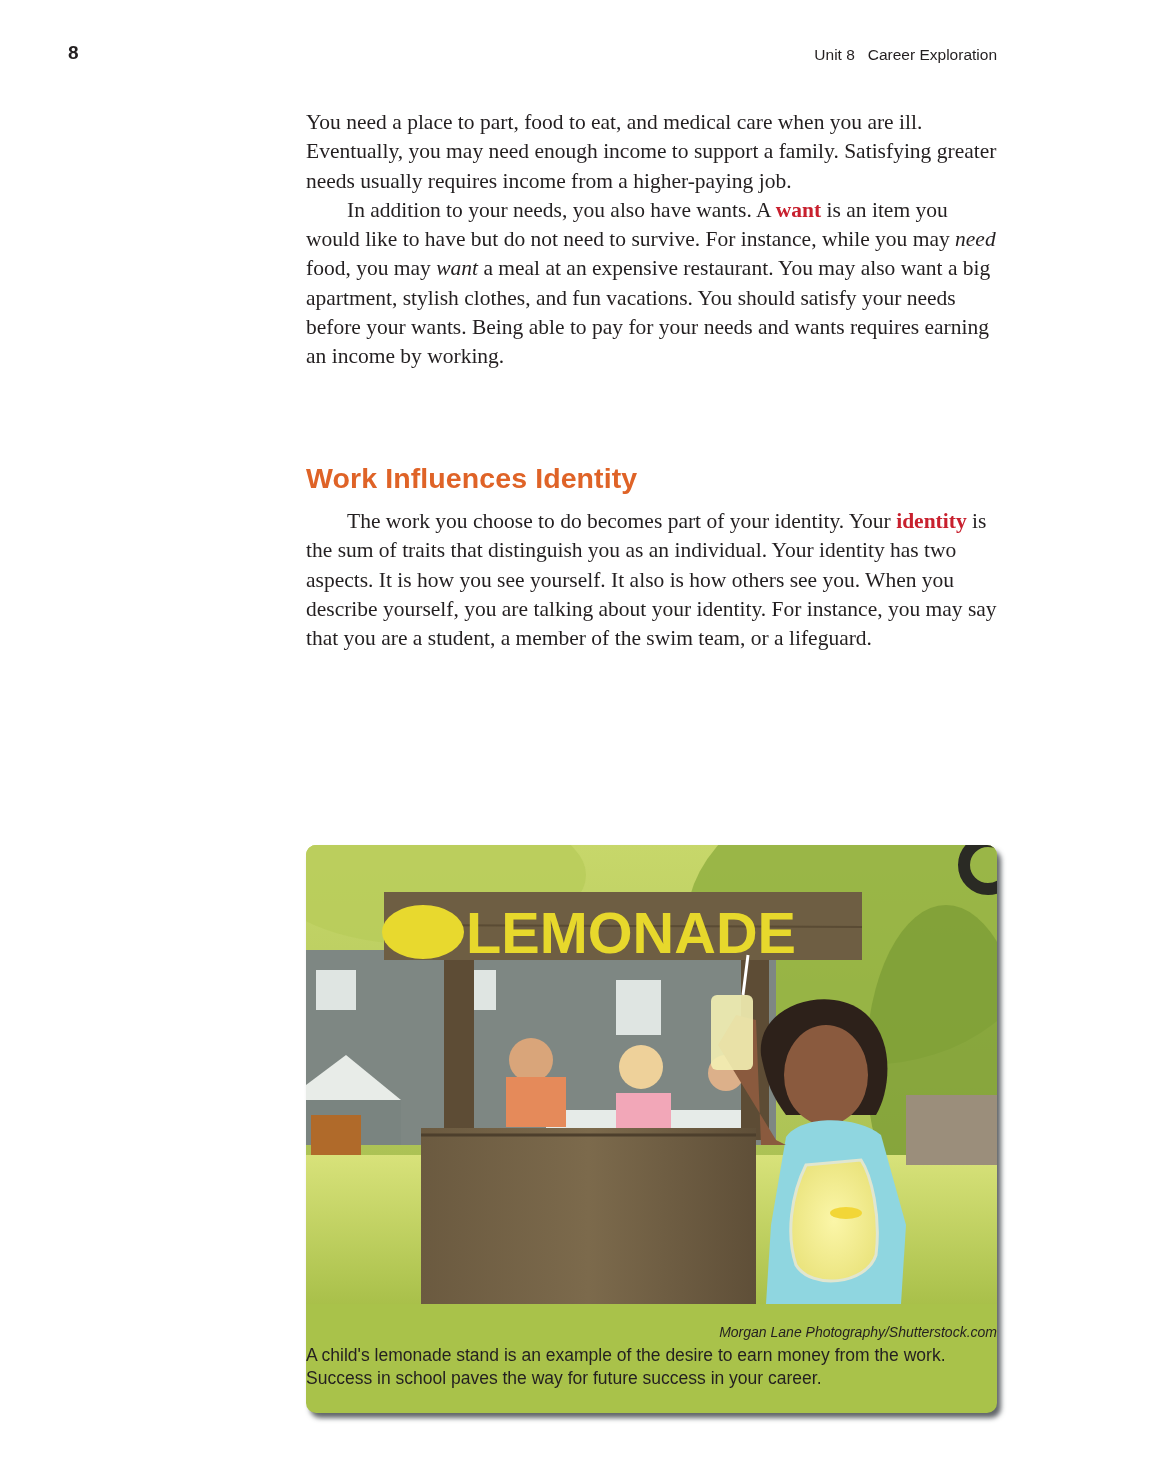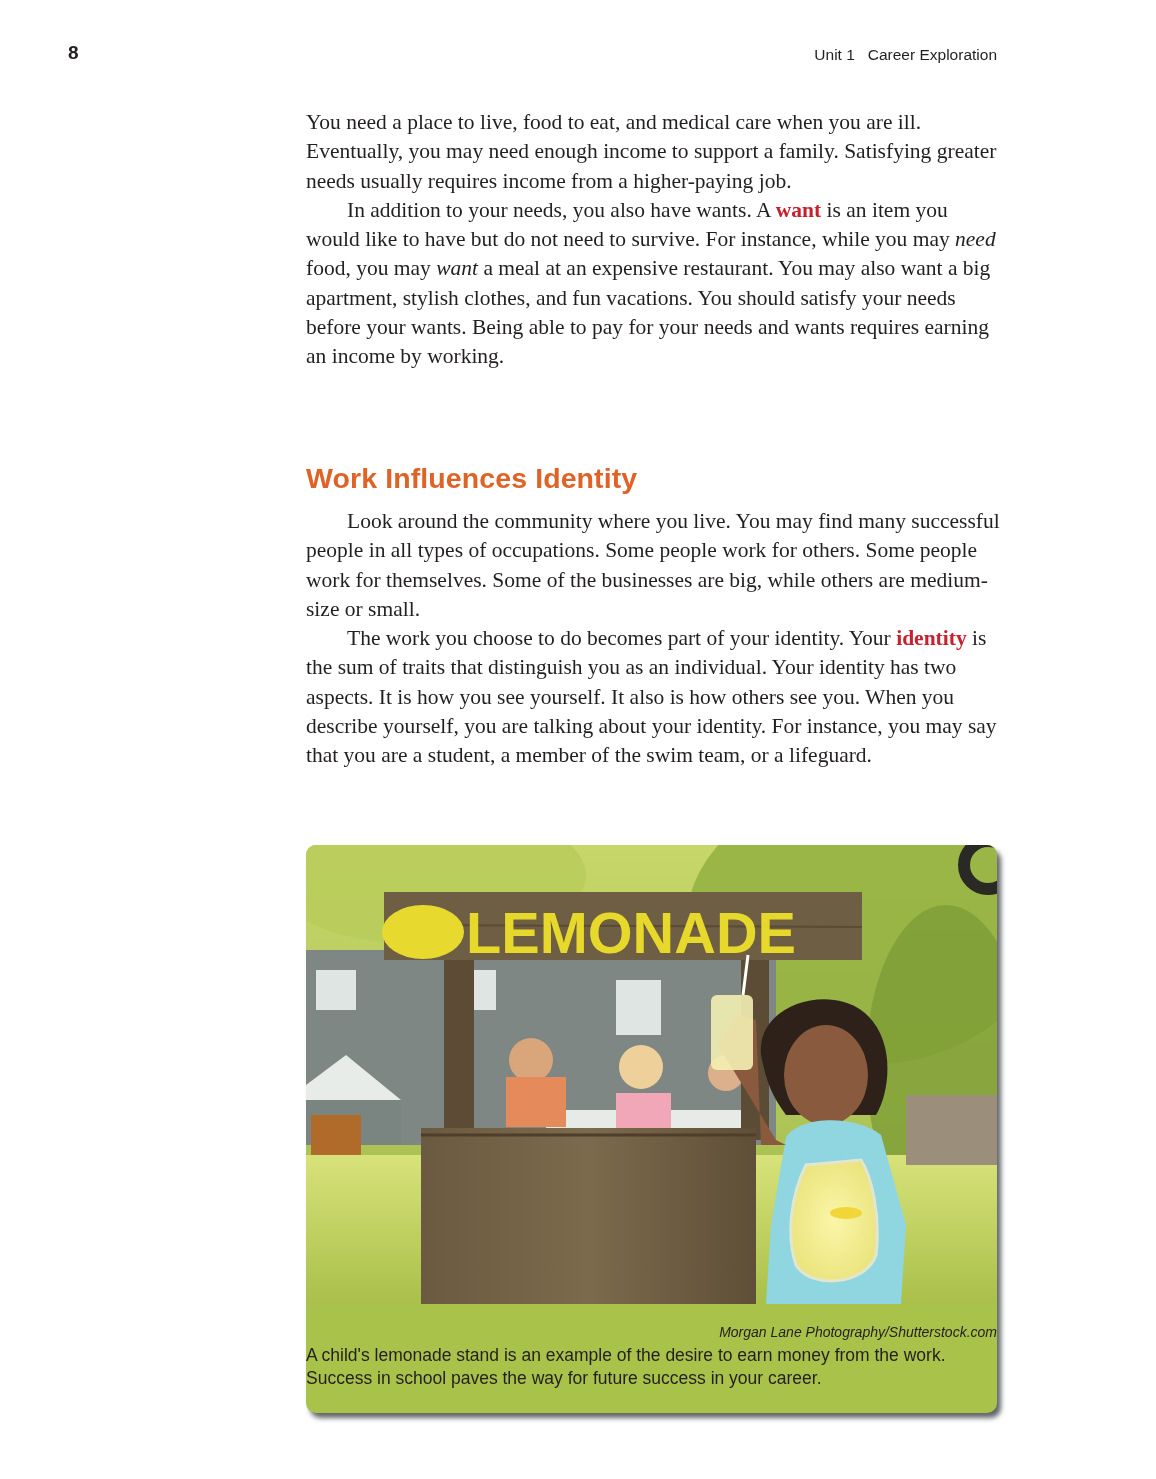--- a/index.html
+++ b/index.html
@@ -52,31 +52,30 @@
   .caption {
     position: absolute; left: 306px; top: 1344px; width: 700px;
     font-family: "Liberation Sans", sans-serif; font-size: 17.5px; line-height: 22.5px;
     color: #231f20; margin: 0;
   }
 </style>
 </head>
 <body>
 
 <div class="page-number">8</div>
-<div class="running-head">Unit 1   Career Exploration</div>
+<div class="running-head">Unit 8   Career Exploration</div>
 
 <div id="block1" class="body-col">
-  <p>You need a place to live, food to eat, and medical care when you are ill.  Eventually, you may need enough income to support a family. Satisfying greater needs usually requires income from a higher-paying job.</p>
+  <p>You need a place to part, food to eat, and medical care when you are ill.  Eventually, you may need enough income to support a family. Satisfying greater needs usually requires income from a higher-paying job.</p>
   <p class="indent"><span>In addition to your needs, you also have wants. A </span><span class="key">want</span><span> is an item you would like to have but do not need to survive. For instance, while you may </span><em>need</em><span> food, you may </span><em>want</em><span> a meal at an expensive restaurant. You may also want a big apartment, stylish clothes, and fun vacations. You should satisfy your needs before your wants. Being able to pay for your needs and wants requires earning an income by working.</span></p>
 </div>
 
 <h2 class="section-heading">Work Influences Identity</h2>
 
 <div id="block2" class="body-col">
-  <p class="indent">Look around the community where you live. You may find many successful people in all types of occupations. Some people work for others. Some people work for themselves. Some of the businesses are big, while others are medium-size or small.</p>
   <p class="indent"><span>The work you choose to do becomes part of your identity. Your </span><span class="key">identity</span><span> is the sum of traits that distinguish you as an individual. Your identity has two aspects. It is how you see yourself. It also is how others see you. When you describe yourself, you are talking about your identity. For instance, you may say that you are a student, a member of the swim team, or a lifeguard.</span></p>
 </div>
 
 <div class="photo-frame" title="Girl holding a glass and pitcher of lemonade in front of a wooden lemonade stand with other children behind it">
   <svg width="691" height="459" viewBox="0 0 691 459" xmlns="http://www.w3.org/2000/svg">
     <defs>
       <linearGradient id="sky" x1="0" y1="0" x2="0" y2="1">
         <stop offset="0" stop-color="#c7d76a"></stop>
         <stop offset="1" stop-color="#9fb84a"></stop>
       </linearGradient>

